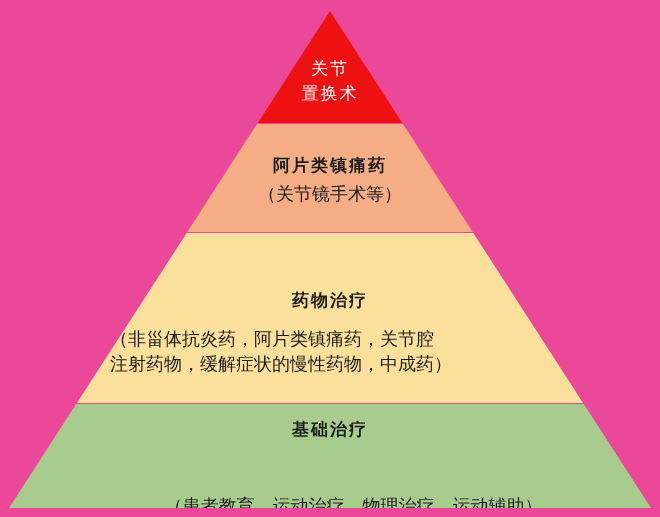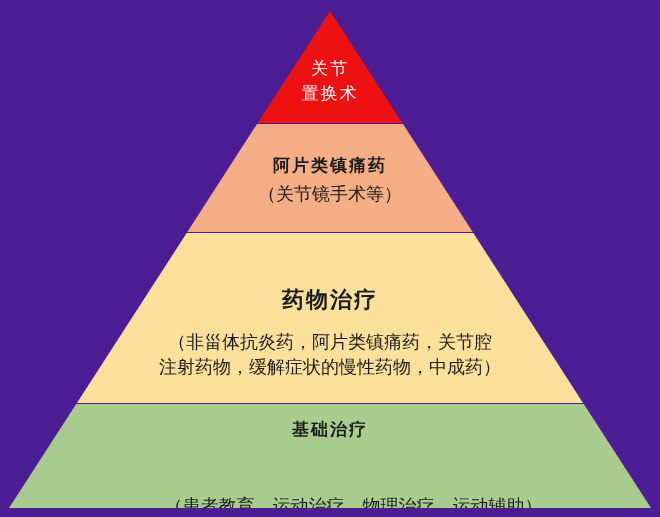--- a/index.html
+++ b/index.html
@@ -12,21 +12,21 @@
     width: 660px;
     height: 517px;
     font-family: "Liberation Sans", "DejaVu Sans", sans-serif;
     overflow: hidden;
   }
 
   #pyramid-figure {
     position: relative;
     width: 660px;
     height: 517px;
-    background: #4c1d95;
+    background: #ec4899;
   }
 
   
   .tier {
     position: absolute;
     left: 0;
     width: 660px;
     box-sizing: border-box;
     display: flex;
     flex-direction: column;
@@ -66,21 +66,20 @@
     font-weight: bold;
     color: #1c1c1c;
     letter-spacing: 1px;
     line-height: 1.25;
     text-align: center;
     white-space: nowrap;
   }
   .tier-detail {
     color: #1c1c1c;
     line-height: 1.38;
-    text-align: center;
   }
 
   
   #tier-joint-replacement .tier-title {
     color: #ffffff;
     font-weight: normal;
     font-size: 17px;
     letter-spacing: 2px;
     line-height: 1.45;
     margin-top: 30px;
@@ -97,21 +96,21 @@
     margin-top: 6px;
   }
   #tier-restorative .tier-detail {
     font-size: 18px;
     margin-top: 5px;
     white-space: nowrap;
   }
 
   
   #tier-medication .tier-title {
-    font-size: 22px;
+    font-size: 17px;
     letter-spacing: 2px;
     margin-top: 30px;
   }
   #tier-medication .tier-detail {
     font-size: 18px;
     margin-top: 16px;
     width: 440px;
   }
   #tier-medication .detail-line {
     display: block;

